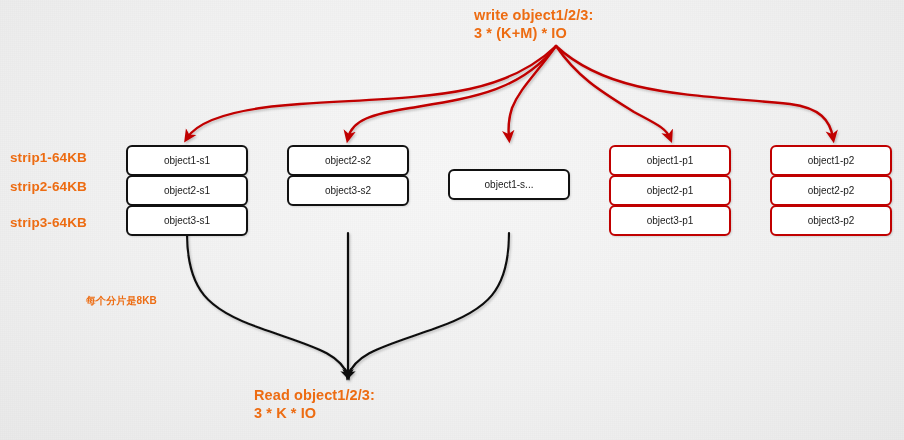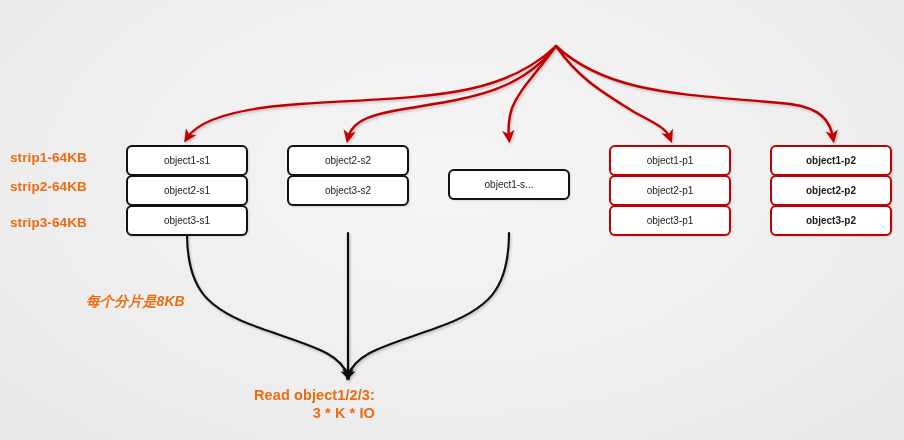--- a/index.html
+++ b/index.html
@@ -43,22 +43,22 @@
   .callout {
     position: absolute;
     color: #ed6c12;
     font-weight: bold;
     font-size: 14.5px;
     line-height: 18px;
     white-space: pre-line;
     letter-spacing: 0.1px;
   }
   #write-callout { left: 474px; top: 6px; }
-  #read-callout  { left: 254px; top: 386px; text-align: right; }
-  #shard-note    { left: 86px;  top: 292px; font-size: 14px; font-style: italic; }
+  #read-callout  { left: 254px; top: 386px; }
+  #shard-note    { left: 86px;  top: 292px; font-size: 10px; }
 
   
   .strip-label {
     position: absolute;
     left: 10px;
     color: #ed6c12;
     font-weight: bold;
     font-size: 13.5px;
     letter-spacing: 0.1px;
     white-space: nowrap;
@@ -118,20 +118,22 @@
       <path d="M556,46 C610,96 690,94 790,104 C820,108 830,120 833,138" marker-end="url(#head-red)"></path>
     </g>
 
     <g fill="none" stroke="#111111" stroke-width="2.2" stroke-linecap="round" filter="url(#softshadow)">
       <path d="M187,233 C187,290 208,310 260,328 C310,346 340,352 348,376" marker-end="url(#head-black)"></path>
       <path d="M348,233 L348,376" marker-end="url(#head-black)"></path>
       <path d="M509,233 C509,290 488,310 436,328 C386,346 356,352 348,376" marker-end="url(#head-black)"></path>
     </g>
   </svg>
 
+  <div class="callout" id="write-callout">write object1/2/3:
+3 * (K+M) * IO</div>
 
   <div class="callout" id="read-callout">Read object1/2/3:
 3 * K * IO</div>
 
   <div class="callout" id="shard-note">每个分片是8KB</div>
 
   <div id="row-labels">
       <div class="strip-label" style="top: 150px;">strip1-64KB</div>
       <div class="strip-label" style="top: 179px;">strip2-64KB</div>
       <div class="strip-label" style="top: 215px;">strip3-64KB</div>
@@ -148,20 +150,20 @@
         <div class="cell">object3-s2</div>
       </div>
       <div class="column" style="left: 448px; margin-top: 24px;">
         <div class="cell">object1-s...</div>
       </div>
       <div class="column parity" style="left: 609px; text-align: right;">
         <div class="cell">object1-p1</div>
         <div class="cell">object2-p1</div>
         <div class="cell">object3-p1</div>
       </div>
-      <div class="column parity" style="left: 770px; font-weight: bold;">
+      <div class="column parity" style="left: 770px;">
         <div class="cell">object1-p2</div>
         <div class="cell">object2-p2</div>
         <div class="cell">object3-p2</div>
       </div>
     </div>
 
 </div>
 
 </body></html>

